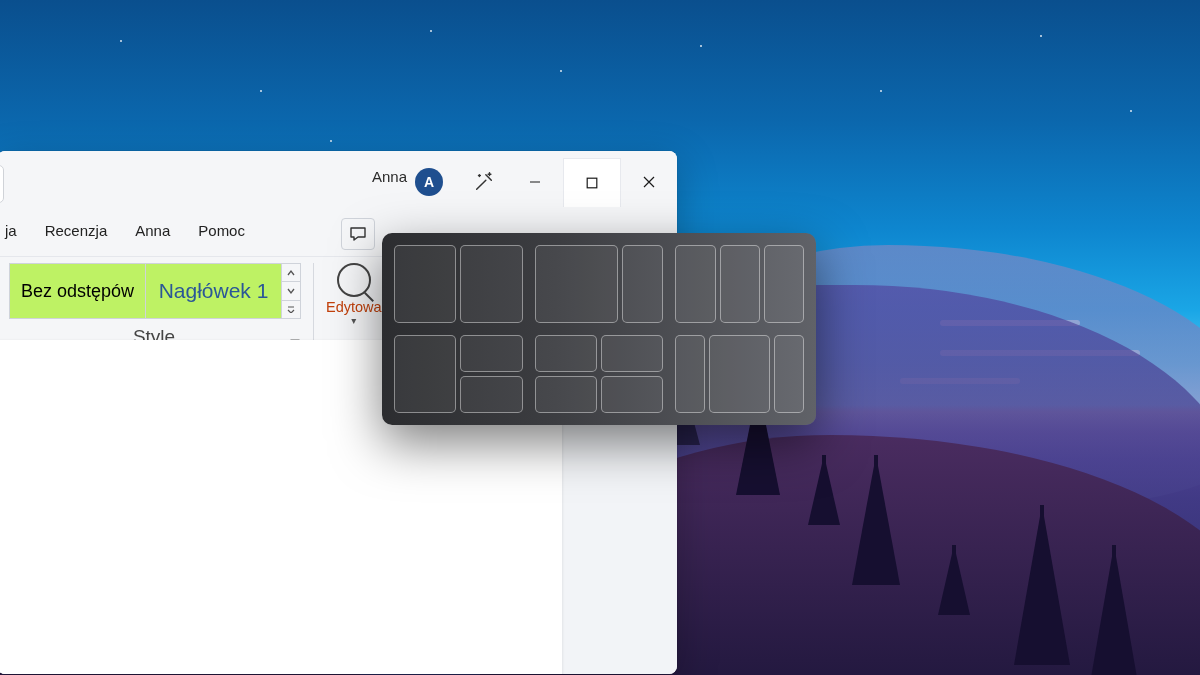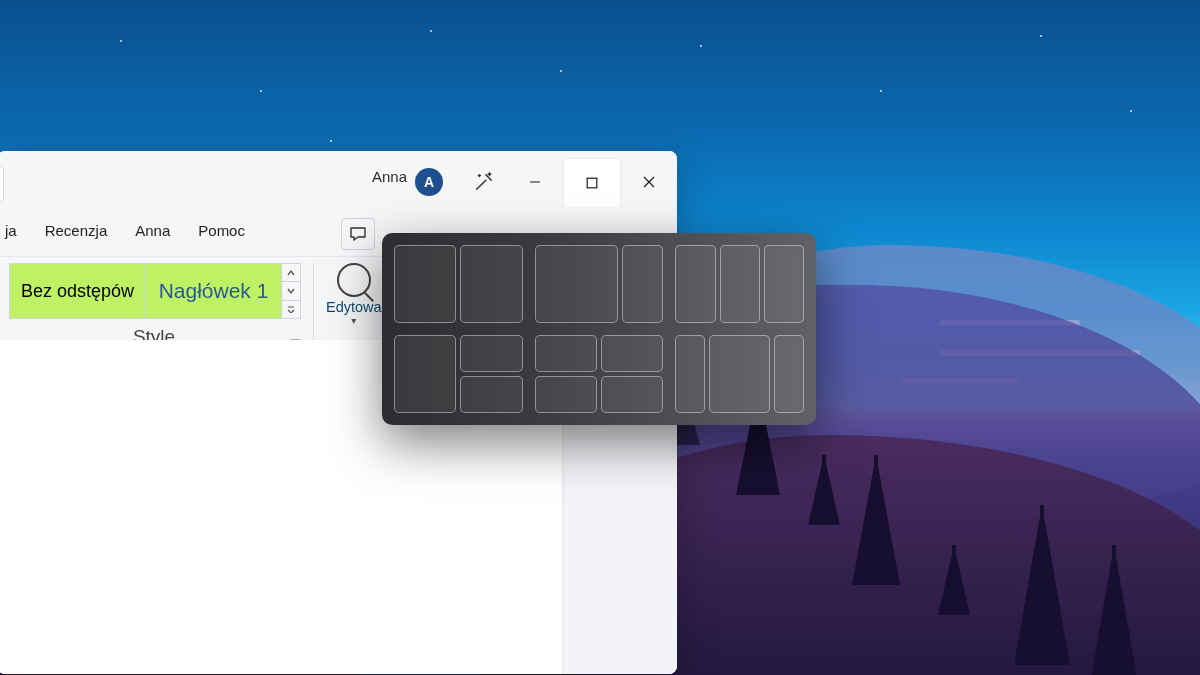--- a/index.html
+++ b/index.html
@@ -65,21 +65,21 @@
   .gallery-spin{display:flex;flex-direction:column;border:1px solid #cfd3da;border-left:none;height:54px;width:18px;}
   .gallery-spin div{flex:1;display:flex;align-items:center;justify-content:center;border-bottom:1px solid #cfd3da;}
   .gallery-spin div:last-child{border-bottom:none;}
   .group-label{text-align:center;font-size:19px;color:#444;margin-top:7px;width:290px;position:relative;}
   .launcher{position:absolute;right:-6px;bottom:-4px;width:16px;height:16px;}
   .ribbon-divider{width:1px;background:#d6d9df;height:78px;margin:6px 12px 0 12px;}
 
   .edit-group{margin-6px 0 0 0;display:flex;flex-direction:column;align-items:center;padding-top:6px;}
   .edit-icon{width:30px;height:30px;border:2px solid #444;border-radius:50%;position:relative;margin-bottom:2px;}
   .edit-icon::after{content:"";position:absolute;width:12px;height:2px;background:#444;transform:rotate(45deg);right:-6px;bottom:-3px;}
-  .edit-label{font-size:14.5px;color:#0c4a6e;}
+  .edit-label{font-size:14.5px;color:#c2410c;}
   .edit-caret{font-size:10px;color:#555;margin-top:0;}
 
   #docarea{position:absolute;left:0;top:194px;right:0;bottom:0;background:#f2f4f7;}
   #page{position:absolute;left:-3px;top:-5px;width:568px;height:420px;background:#fff;box-shadow:0 1px 3px rgba(0,0,0,.12);}
 
   
   #snap{position:absolute;left:382px;top:233px;width:434px;height:192px;border-radius:10px;padding:12px;
       background:linear-gradient(90deg,#2c2d30 0%,#3c3d41 40%,#606268 100%);box-shadow:0 18px 50px rgba(0,0,0,.5);
       display:grid;grid-template-columns:repeat(3,1fr);grid-template-rows:1fr 1fr;gap:12px;box-sizing:border-box;}
   .layout{display:grid;gap:4px;width:100%;height:100%;}

